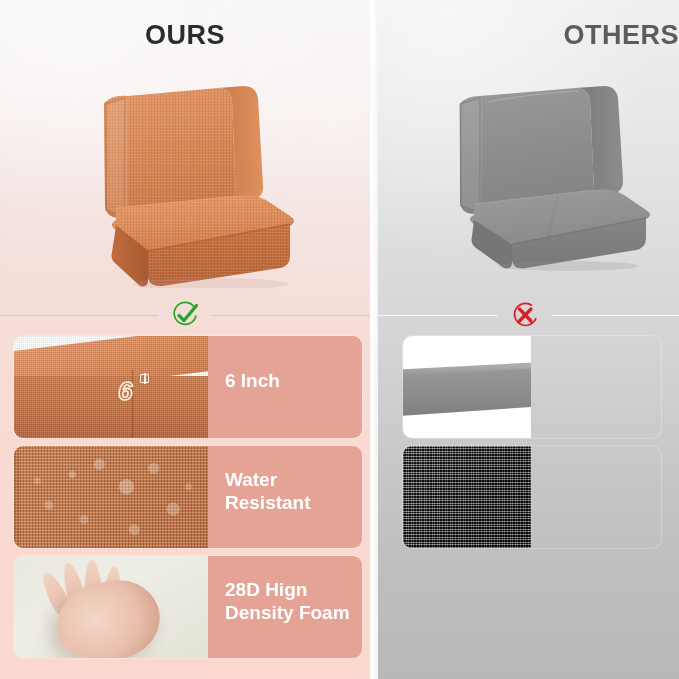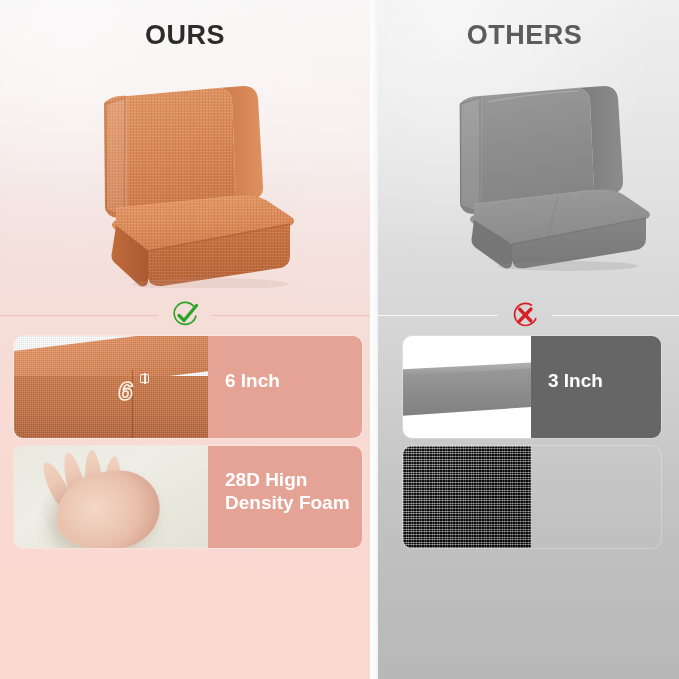--- a/index.html
+++ b/index.html
@@ -66,21 +66,21 @@
     position: absolute;
     top: 20px;
     width: 100%;
     text-align: center;
     font-size: 27px;
     font-weight: bold;
     letter-spacing: .5px;
     z-index: 4;
   }
   .title-ours   { color: #2c2c2c; }
-  .title-others { color: #5c5c5c; }
+  .title-others { color: #5c5c5c; text-align: right; }
 
   
   .hero {
     position: absolute;
     z-index: 3;
   }
   .hero-left  { left: 58px;  top: 58px;  width: 250px; height: 230px; }
   .hero-right { left: 58px;  top: 58px;  width: 230px; height: 222px; }
 
   
@@ -350,20 +350,25 @@
           <span class="slab-top"></span>
           <span class="slab-front"></span>
           <span class="weave"></span>
           <span class="seam-v"></span>
           <span class="sixmark">6</span>
           <span class="inchmark"></span>
         </div>
         <div class="card-label">6 Inch</div>
       </div>
 
+      <div class="card">
+        <div class="card-img img-water"></div>
+        <div class="card-label">Water
+Resistant</div>
+      </div>
 
       <div class="card">
         <div class="card-img img-foam">
           <span class="dent"></span>
           <span class="finger f1"></span>
           <span class="finger f2"></span>
           <span class="finger f3"></span>
           <span class="finger f4"></span>
           <span class="palm"></span>
         </div>
@@ -431,21 +436,20 @@
       <span class="div-line"></span>
     </div>
 
     <div class="cards cards-right">
 
       <div class="card">
         <div class="card-img img-3inch">
           <span class="slab"></span>
           <span class="slab-hi"></span>
         </div>
-        <div class="card-label">3 Inch</div>
       </div>
 
       <div class="card">
         <div class="card-img img-mesh"></div>
       </div>
 
 
     </div>
   </div>
 

